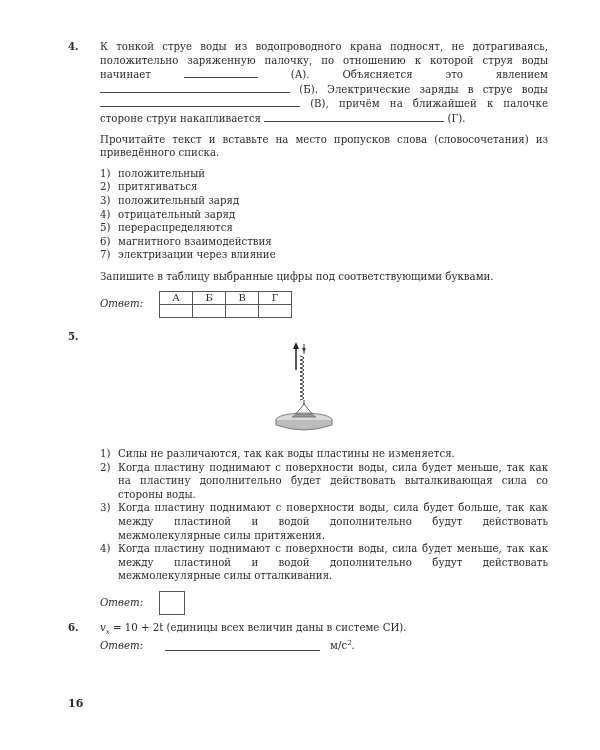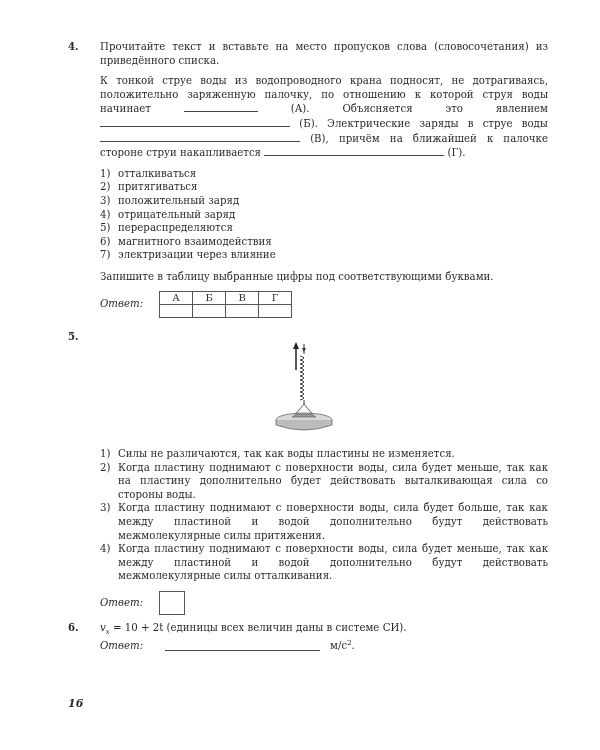--- a/index.html
+++ b/index.html
@@ -16,48 +16,48 @@
   .blank { display: inline-block; border-bottom: 1px solid #444; height: 10px; vertical-align: baseline; }
   ol.opts { list-style: none; margin: 0 0 8px 0; padding: 0; }
   ol.opts li { position: relative; padding-left: 18px; margin: 0; }
   ol.opts li .n { position: absolute; left: 0; }
   .answer-row { display: flex; align-items: center; }
   .answer-label { font-style: italic; margin-right: 16px; }
   table.ans { border-collapse: collapse; }
   table.ans td { border: 1px solid #555; width: 32px; height: 12px; text-align: center; font-size: 10px; line-height: 12px; padding: 0; }
   .box { width: 24px; height: 22px; border: 1px solid #555; display: inline-block; }
   .figure { display: flex; justify-content: center; margin: 10px 0 12px 0; }
-  .page-num { position: absolute; left: 68px; top: 697px; font-weight: bold; font-size: 11px; font-style: italic; }
+  .page-num { position: absolute; left: 68px; top: 697px; font-weight: bold; font-size: 11px; }
   .hang li { text-align: justify; }
   sup { font-size: 7px; line-height: 0; }
   sub { font-size: 7px; line-height: 0; }
 </style>
 </head>
 <body>
 
 <div class="task" style="top:40px;">
   <span class="num">4.</span>
   <div class="body">
-    <p class="p">Прочитайте текст и вставьте на место пропусков слова (словосочетания) из приведённого списка.</p>
     <p class="p">
       <span>К тонкой струе воды из водопроводного крана подносят, не дотрагиваясь, положительно заряженную палочку, по отношению к которой струя воды начинает</span>
       <span class="blank" style="width:74px;"></span>
       <span>(А).</span>
       <span>Объясняется это явлением</span>
       <span class="blank" style="width:190px;"></span>
       <span>(Б).</span>
       <span>Электрические заряды в струе воды</span>
       <span class="blank" style="width:200px;"></span>
       <span>(В),</span>
       <span>причём на ближайшей к палочке стороне струи накапливается</span>
       <span class="blank" style="width:180px;"></span>
       <span>(Г).</span>
     </p>
+    <p class="p">Прочитайте текст и вставьте на место пропусков слова (словосочетания) из приведённого списка.</p>
     <ol class="opts">
-      <li><span class="n">1)</span><span>отталкиваться</span></li>
+      <li><span class="n">1)</span><span>положительный</span></li>
       <li><span class="n">2)</span><span>притягиваться</span></li>
       <li><span class="n">3)</span><span>положительный заряд</span></li>
       <li><span class="n">4)</span><span>отрицательный заряд</span></li>
       <li><span class="n">5)</span><span>перераспределяются</span></li>
       <li><span class="n">6)</span><span>магнитного взаимодействия</span></li>
       <li><span class="n">7)</span><span>электризации через влияние</span></li>
     </ol>
     <p class="p">Запишите в таблицу выбранные цифры под соответствующими буквами.</p>
     <div class="answer-row">
       <span class="answer-label">Ответ:</span>

